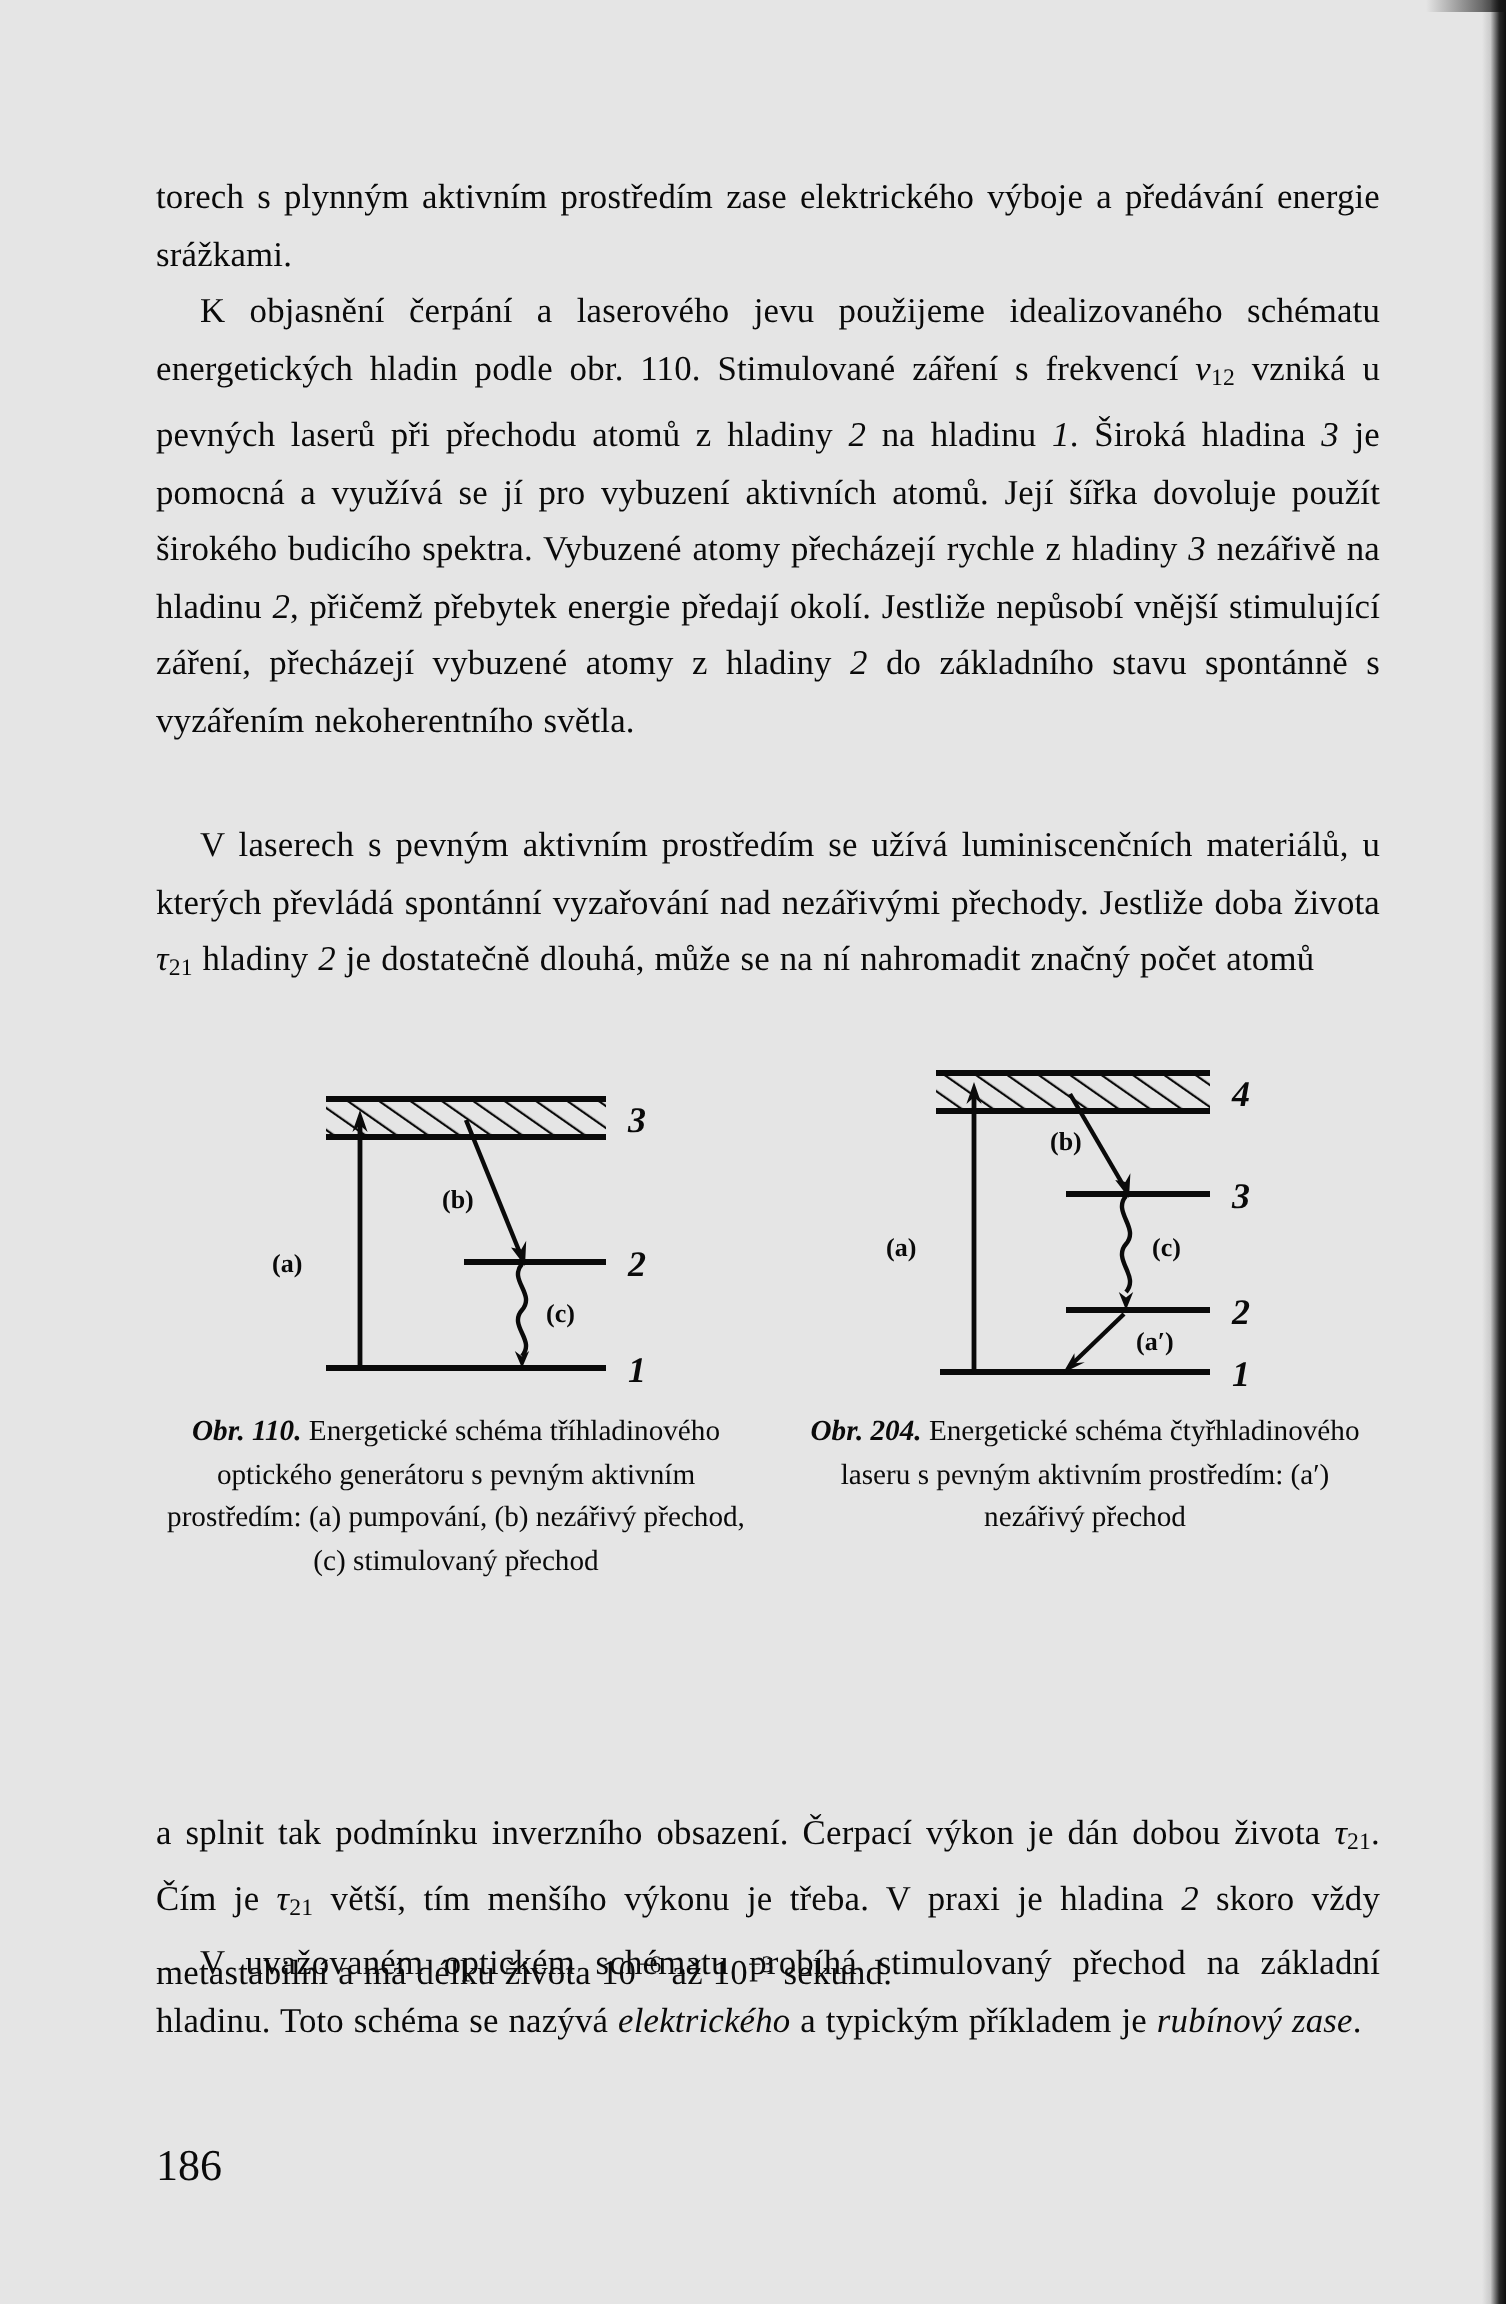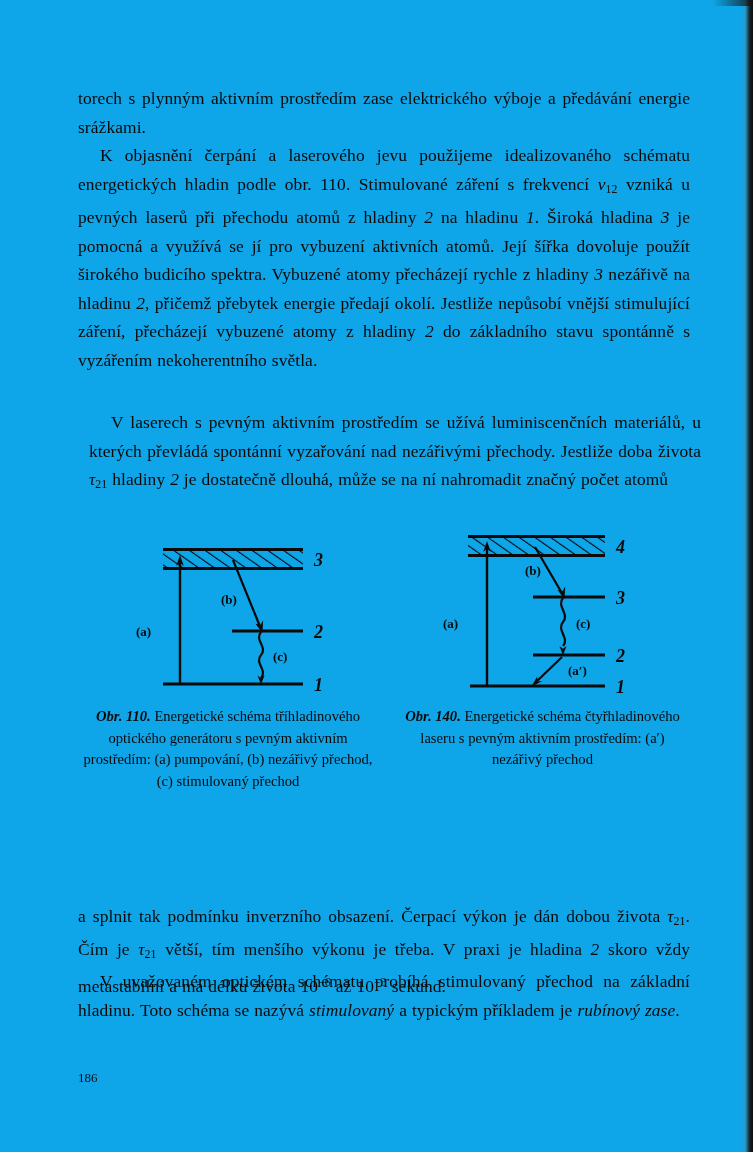--- a/index.html
+++ b/index.html
@@ -8,21 +8,21 @@
     background: #ffffff;
   }
   body {
     font-family: "Liberation Serif", "DejaVu Serif", serif;
     color: #0a0a0a;
   }
   #page {
     position: relative;
     width: 753px;
     height: 1152px;
-    background: #0ea5e9;
+    background: #e5e5e5;
     overflow: hidden;
   }
   
   #scan-edge {
     position: absolute;
     top: 0;
     right: 0;
     width: 12px;
     height: 100%;
     background: linear-gradient(to right, rgba(255,255,255,0) 0%, rgba(120,120,120,0.25) 35%, rgba(25,25,25,0.92) 72%, rgba(10,10,10,0.98) 100%);
@@ -50,21 +50,21 @@
     font-size: 17.4px;
     line-height: 28.6px;
     text-align: justify;
     text-indent: 22px;
     letter-spacing: 0.1px;
     word-spacing: 0.5px;
   }
   p.body.noindent { text-indent: 0; }
 
   .blk-top { position: absolute; left: 0; top: 84px; width: 612px; }
-  .blk-mid { position: absolute; left: 0; top: 408px; width: 612px; margin-left: 11px; }
+  .blk-mid { position: absolute; left: 0; top: 408px; width: 612px; }
   .blk-bot1 { position: absolute; left: 0; top: 902px; width: 612px; }
   .blk-bot2 { position: absolute; left: 0; top: 967px; width: 612px; }
 
   .it { font-style: italic; }
   sub { font-size: 0.68em; vertical-align: -0.22em; }
   sup { font-size: 0.68em; vertical-align: 0.5em; }
   .greek { font-family: "Liberation Serif", "DejaVu Serif", serif; font-style: italic; }
 
   
   #figures {
@@ -85,21 +85,21 @@
     font-size: 14.6px;
     line-height: 21.5px;
     text-align: center;
   }
   .fig-caption .lbl { font-style: italic; font-weight: bold; margin-top: 16px; }
 
   #page-number {
     position: absolute;
     left: 78px;
     top: 1070px;
-    font-size: 13px;
+    font-size: 22px;
   }
 </style>
 </head>
 <body>
 
 <div id="page">
 
   <div id="content">
 
     <div class="blk-top">
@@ -109,21 +109,21 @@
 
     <div class="blk-mid">
       <p class="body">V laserech s pevným aktivním prostředím se užívá luminiscenčních materiálů, u kterých převládá spontánní vyzařování nad nezářivými přechody. Jestliže doba života <span class="greek">τ</span><sub>21</sub> hladiny <span class="it">2</span> je dostatečně dlouhá, může se na ní nahromadit značný počet atomů</p>
     </div>
 
     <div class="blk-bot1">
       <p class="body noindent">a splnit tak podmínku inverzního obsazení. Čerpací výkon je dán dobou života <span class="greek">τ</span><sub>21</sub>. Čím je <span class="greek">τ</span><sub>21</sub> větší, tím menšího výkonu je třeba. V praxi je hladina <span class="it">2</span> skoro vždy metastabilní a má délku života <span>10</span><sup>−6</sup> až <span>10</span><sup>−3</sup> sekund.</p>
     </div>
 
     <div class="blk-bot2">
-      <p class="body">V uvažovaném optickém schématu probíhá stimulovaný přechod na základní hladinu. Toto schéma se nazývá <span class="it">stimulovaný</span> a typickým příkladem je <span class="it">rubínový zase</span>.</p>
+      <p class="body">V uvažovaném optickém schématu probíhá stimulovaný přechod na základní hladinu. Toto schéma se nazývá <span class="it">elektrického</span> a typickým příkladem je <span class="it">rubínový zase</span>.</p>
     </div>
 
   </div>
 
   <div id="figures">
 
     <div class="figure" id="figure-110">
       <svg width="300" height="175" viewBox="0 0 300 175">
         <defs>
           <pattern id="hatch110" width="9" height="9" patternTransform="rotate(-55)" patternUnits="userSpaceOnUse">
@@ -216,21 +216,21 @@
         <text x="221" y="134" font-family="Liberation Serif, serif" font-size="18" font-style="italic" font-weight="bold" fill="#0a0a0a">2</text>
         <text x="221" y="165" font-family="Liberation Serif, serif" font-size="18" font-style="italic" font-weight="bold" fill="#0a0a0a">1</text>
 
         <text x="48" y="100" font-family="Liberation Serif, serif" font-size="13" font-weight="bold" fill="#0a0a0a">(a)</text>
         <text x="130" y="47" font-family="Liberation Serif, serif" font-size="13" font-weight="bold" fill="#0a0a0a">(b)</text>
         <text x="181" y="100" font-family="Liberation Serif, serif" font-size="13" font-weight="bold" fill="#0a0a0a">(c)</text>
         <text x="173" y="147" font-family="Liberation Serif, serif" font-size="13" font-weight="bold" fill="#0a0a0a">(a′)</text>
       </svg>
 
       <div class="fig-caption">
-        <span class="lbl">Obr. 140.</span>
+        <span class="lbl">Obr. 204.</span>
         <span>Energetické schéma čtyřhladinového laseru s pevným aktivním prostředím: (a′) nezářivý přechod</span>
       </div>
     </div>
 
   </div>
 
   <div id="page-number">186</div>
 
   <div id="scan-edge"></div>
   <div id="scan-edge-top"></div>

